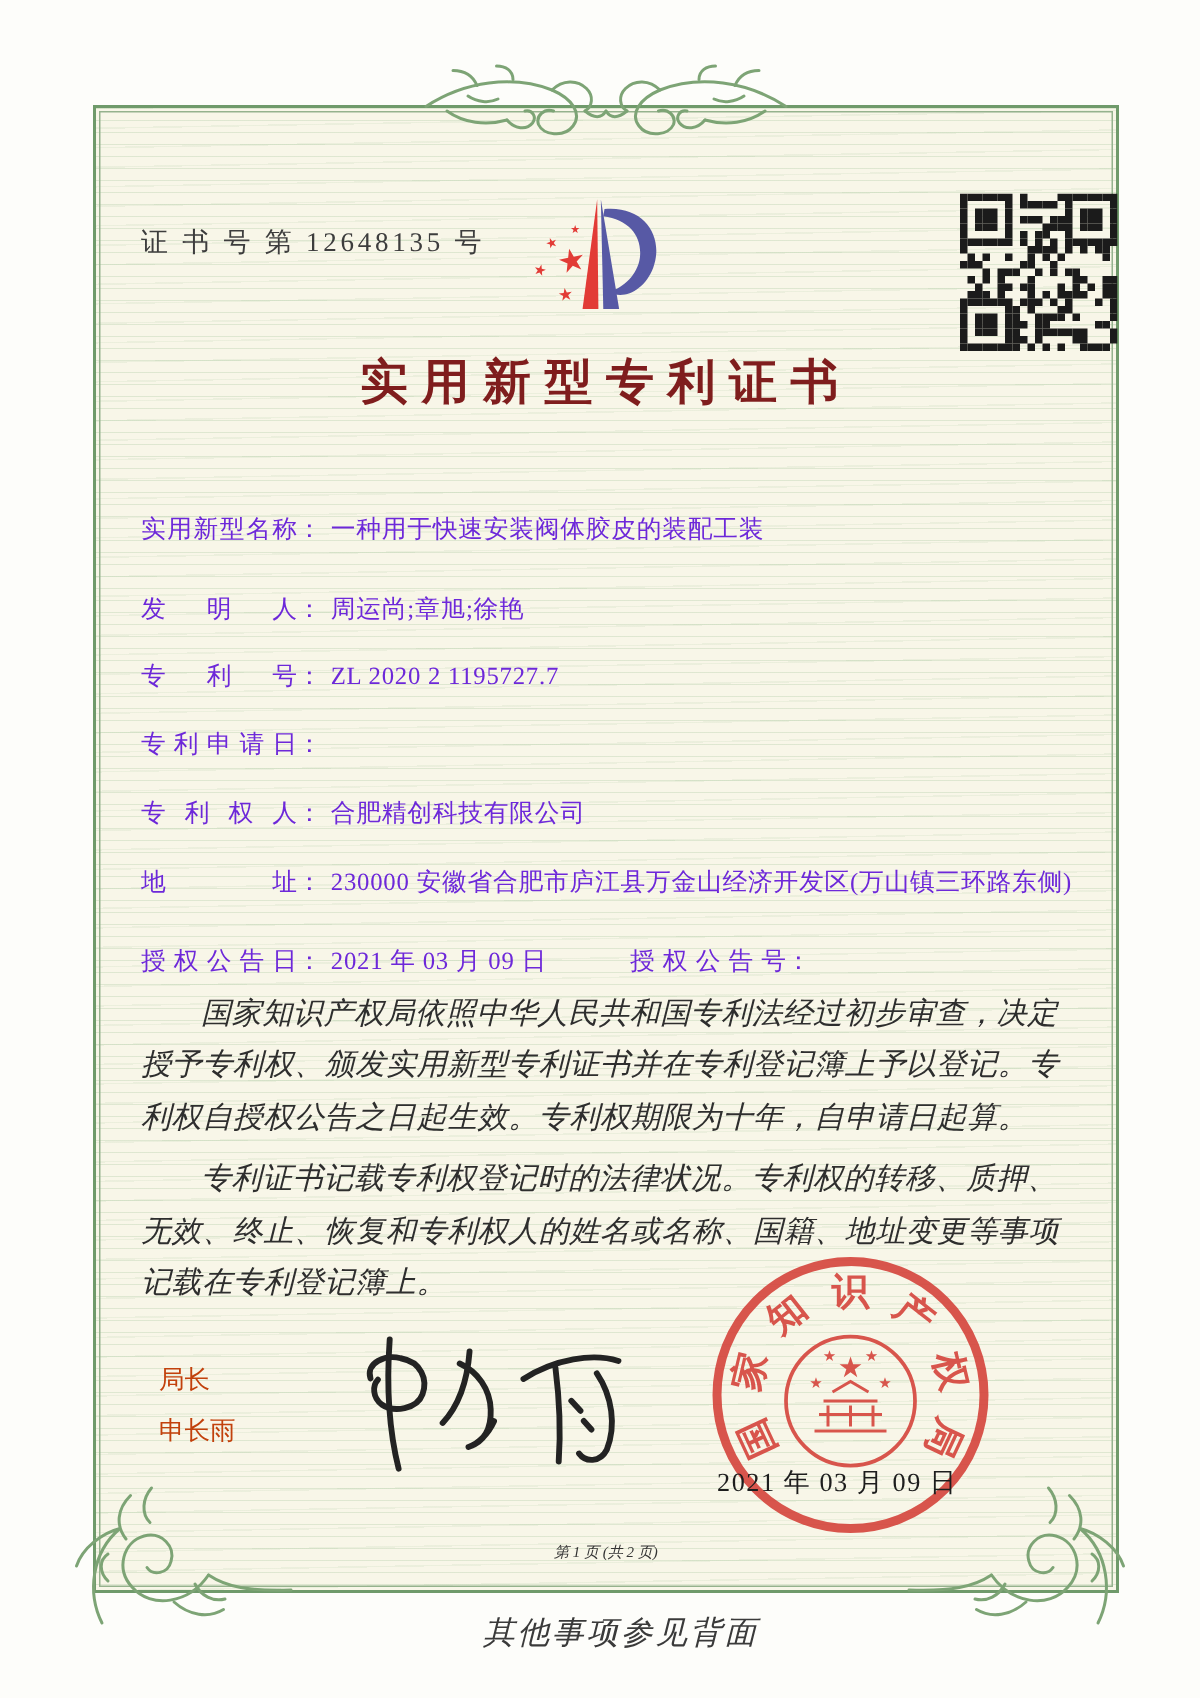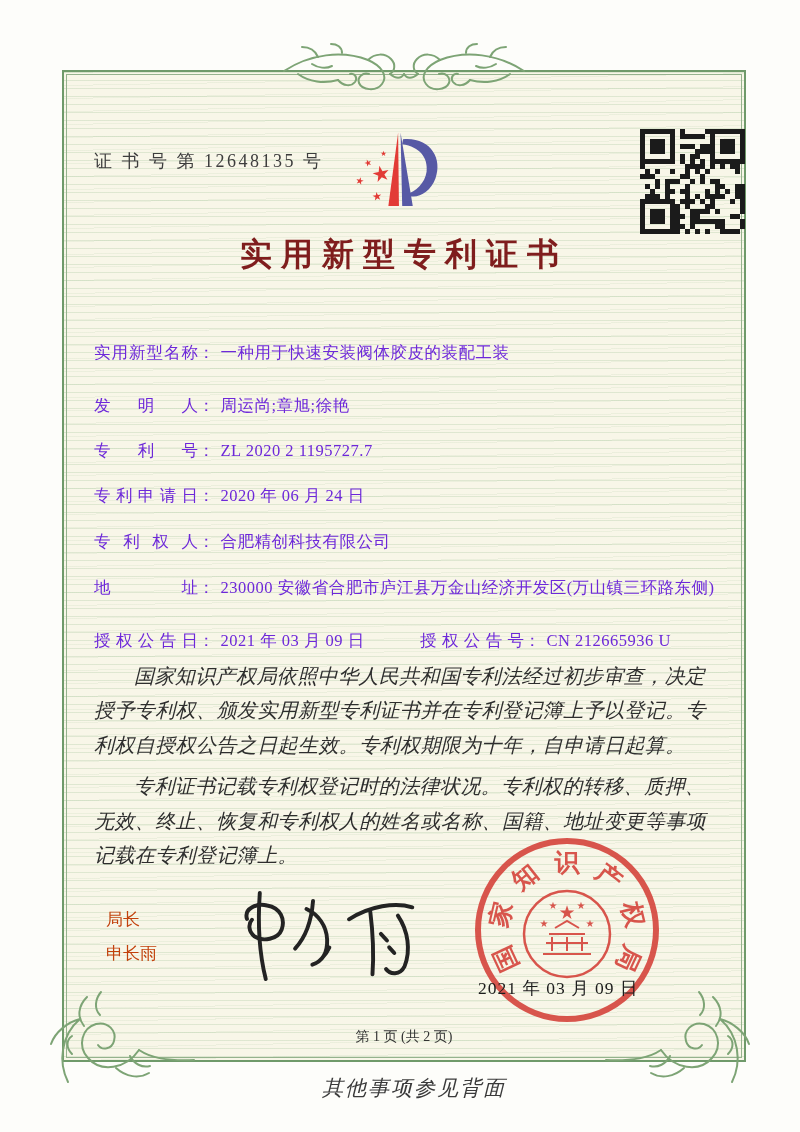--- a/index.html
+++ b/index.html
@@ -25,21 +25,21 @@
         font-size:16.5px;line-height:1.5;color:#6d28d9;}
   .flabel{display:inline-block;width:104px;text-align:justify;text-align-last:justify;flex:none;}
   .fcolon{flex:none;margin-right:6px;}
   .fvalue{flex:1;letter-spacing:.5px;}
   .grant-number-field{position:absolute;left:326px;top:0;display:flex;width:300px;}
   .paras{left:94px;top:659px;width:628px;font-size:20px;line-height:1.72;
          font-style:italic;color:#2e2e2e;}
   .paras p{margin:0 0 7px 0;text-indent:2em;letter-spacing:.4px;}
   .signer{left:106px;top:903px;font-size:17px;line-height:2.0;color:#c2410c;}
   .seal-date{left:478px;top:976px;font-size:17.5px;letter-spacing:1px;color:#1d1d1d;}
-  .page-number{left:62px;top:1028px;width:684px;text-align:center;font-size:14px;color:#333;}
+  .page-number{left:62px;top:1028px;width:684px;text-align:center;font-size:10px;color:#333;font-style:italic;}
   .back-note{left:72px;top:1074px;width:684px;text-align:center;font-size:21px;
              font-style:italic;letter-spacing:2px;color:#3a3a3a;}
   .green-stroke{stroke:#7da475;fill:none;stroke-width:2;stroke-linecap:round;}
   svg{display:block;}
 </style>
 </head>
 <body>
 
 <div class="page">
 
@@ -337,40 +337,38 @@
     <span class="fvalue">周运尚;章旭;徐艳</span>
   </div>
   <div class="frow" style="top:439px">
     <span class="flabel">专利号</span>
       <span class="fcolon">：</span>
     <span class="fvalue">ZL 2020 2 1195727.7</span>
   </div>
   <div class="frow" style="top:484px">
     <span class="flabel">专利申请日</span>
       <span class="fcolon">：</span>
-    <span class="fvalue">2020 年 06 月 24 日</span>
   </div>
   <div class="frow" style="top:530px">
     <span class="flabel">专利权人</span>
       <span class="fcolon">：</span>
     <span class="fvalue">合肥精创科技有限公司</span>
   </div>
   <div class="frow" style="top:576px">
     <span class="flabel">地址</span>
       <span class="fcolon">：</span>
     <span class="fvalue" style="max-width:505px">230000 安徽省合肥市庐江县万金山经济开发区(万山镇三环路东侧)</span>
   </div>
   <div class="frow" style="top:629px">
     <span class="flabel">授权公告日</span>
       <span class="fcolon">：</span>
     <span class="fvalue">2021 年 03 月 09 日</span>
     <span class="grant-number-field">
       <span class="flabel">授权公告号</span>
         <span class="fcolon">：</span>
-      <span class="fvalue">CN 212665936 U</span>
     </span>
   </div>
 
   <div class="abs paras">
     <p>国家知识产权局依照中华人民共和国专利法经过初步审查，决定授予专利权、颁发实用新型专利证书并在专利登记簿上予以登记。专利权自授权公告之日起生效。专利权期限为十年，自申请日起算。</p>
     <p>专利证书记载专利权登记时的法律状况。专利权的转移、质押、无效、终止、恢复和专利权人的姓名或名称、国籍、地址变更等事项记载在专利登记簿上。</p>
   </div>
 
   <div class="abs signer">
     <div>局长</div>

